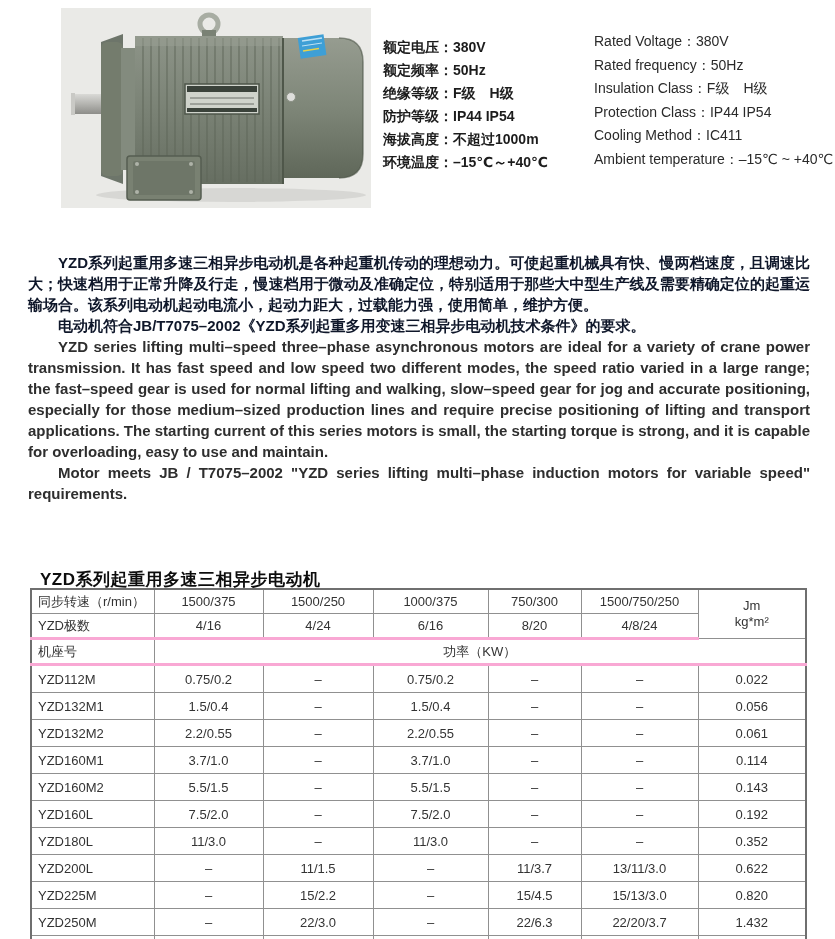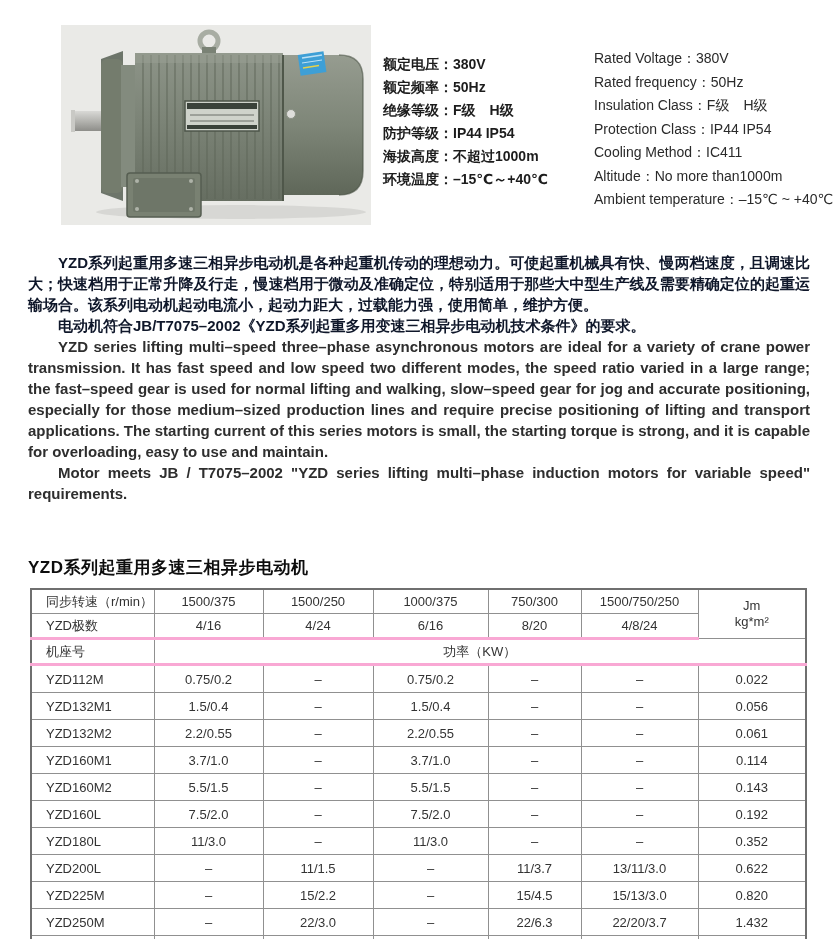--- a/index.html
+++ b/index.html
@@ -5,56 +5,56 @@
   html,body{margin:0;padding:0;background:#ffffff;}
   body{
     width:835px;height:939px;overflow:hidden;
     font-family:"Liberation Sans","DejaVu Sans",sans-serif;
     color:#222;
     -webkit-font-smoothing:antialiased;
   }
   .page{position:relative;width:835px;height:939px;background:#fff;}
 
   
-  .top-block{position:absolute;left:25px;top:25px;right:10px;height:200px;display:flex;padding-left:36px;}
+  .top-block{position:absolute;left:25px;top:8px;right:10px;height:200px;display:flex;padding-left:36px;}
   .photo-wrap{width:310px;height:200px;flex:0 0 310px;background:#eaeae7;}
   .photo-wrap svg{display:block;}
   .specs-zh{
     list-style:none;margin:0;padding:28px 0 0 12px;width:205px;flex:0 0 205px;
     font-size:14px;line-height:23px;font-weight:bold;color:#1c1c1c;white-space:nowrap;
   }
   .specs-en{
     list-style:none;margin:0;padding:22px 0 0 6px;flex:1;
     font-size:14px;line-height:23.5px;font-weight:normal;color:#2a2a2a;white-space:nowrap;
   }
 
   
   .intro{position:absolute;left:28px;top:252px;width:782px;}
   .intro p{margin:0;text-align:justify;}
   .intro .zh{font-size:15px;line-height:21px;font-weight:bold;color:#0f172a;text-indent:2em;}
   .intro .en{font-size:15px;line-height:21px;color:#2e2e2e;text-indent:2em;font-weight:bold;}
 
   
   .table-title{
-    position:absolute;left:28px;top:556px;margin:0;
+    position:absolute;left:28px;top:556px;margin:12px;
     font-size:17px;font-weight:bold;color:#0d0d0d;letter-spacing:0.5px;
   }
   .table-wrap{position:absolute;left:30px;top:588px;}
   table.spec-table{
     border-collapse:collapse;table-layout:fixed;width:775px;
     border:2px solid #6f6f6f;
     font-size:13px;color:#333;
   }
   table.spec-table td{
     border:1px solid #909090;
     text-align:center;vertical-align:middle;
     height:24px;padding:1px 4px;overflow:hidden;white-space:nowrap;
   }
   table.spec-table tr.hdr td{height:21px;}
-  table.spec-table td.left{text-align:left;padding-left:14px;}
+  table.spec-table td.left{text-align:left;padding-left:6px;}
   table.spec-table tr.sep td{border-bottom:3px solid #f9a8d4;}
   table.spec-table td.jm-cell{line-height:16px;}
 </style>
 </head>
 <body>
 
 <div class="page">
 
   <div class="top-block">
     <div class="photo-wrap">
@@ -151,21 +151,20 @@
         <li>海拔高度：不超过1000m</li>
         <li>环境温度：–15℃～+40℃</li>
       </ul>
     <ul class="specs-en">
 
     <li>Rated Voltage：380V</li>
         <li>Rated frequency：50Hz</li>
         <li>Insulation Class：F级　H级</li>
         <li>Protection Class：IP44  IP54</li>
         <li>Cooling Method：IC411</li>
-        <li>Altitude：No more than1000m</li>
         <li>Ambient temperature：–15℃ ~ +40℃</li>
       </ul>
   </div>
 
   <div class="intro">
     <p class="zh">YZD系列起重用多速三相异步电动机是各种起重机传动的理想动力。可使起重机械具有快、慢两档速度，且调速比大；快速档用于正常升降及行走，慢速档用于微动及准确定位，特别适用于那些大中型生产线及需要精确定位的起重运输场合。该系列电动机起动电流小，起动力距大，过载能力强，使用简单，维护方便。</p>
     <p class="zh">电动机符合JB/T7075–2002《YZD系列起重多用变速三相异步电动机技术条件》的要求。</p>
     <p class="en">YZD series lifting multi–speed three–phase asynchronous motors are ideal for a variety of crane power transmission. It has fast speed and low speed two different modes, the speed ratio varied in a large range; the fast–speed gear is used for normal lifting and walking, slow–speed gear for jog and accurate positioning, especially for those medium–sized production lines and require precise positioning of lifting and transport applications. The starting current of this series motors is small, the starting torque is strong, and it is capable for overloading, easy to use and maintain.</p>
     <p class="en">Motor meets JB / T7075–2002 "YZD series lifting multi–phase induction motors for variable speed" requirements.</p>
   </div>

